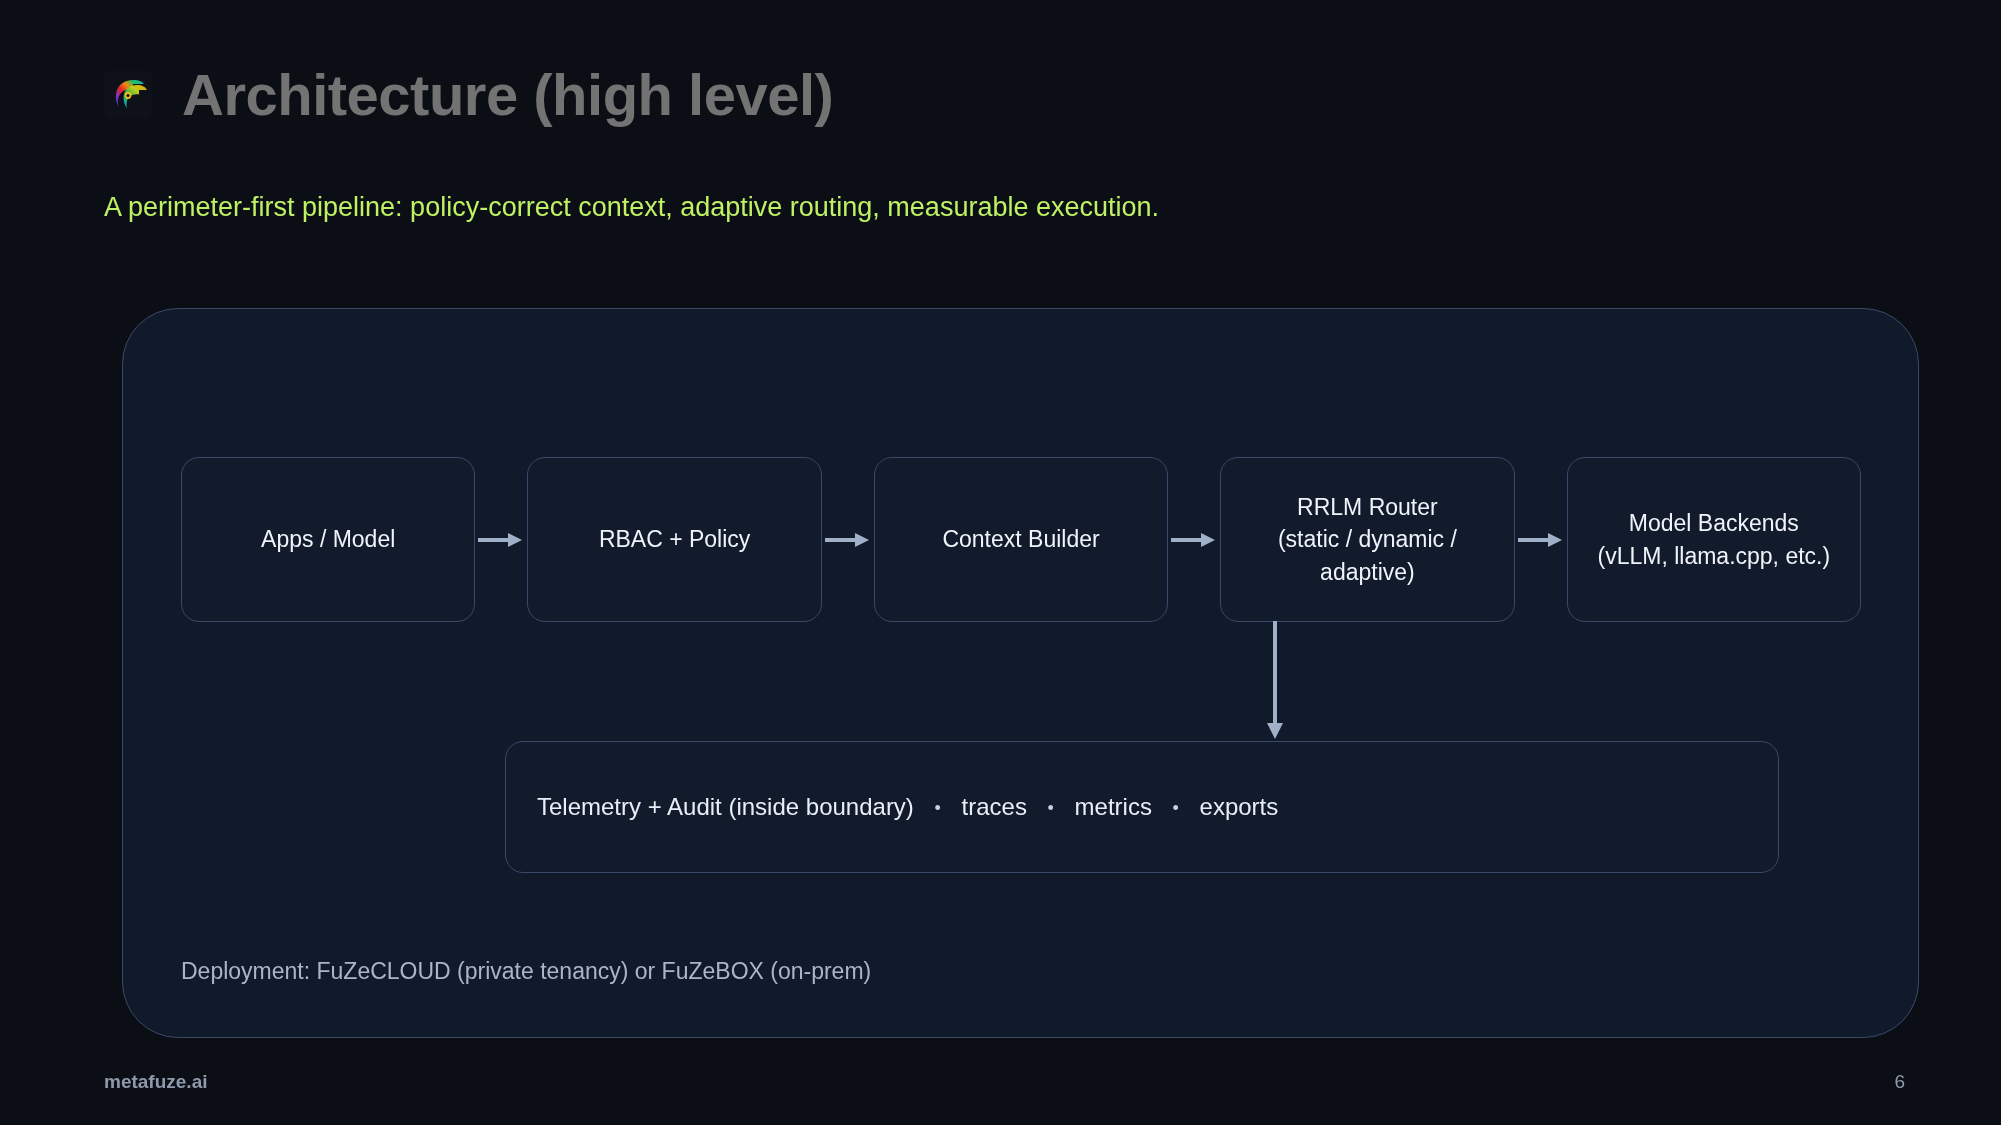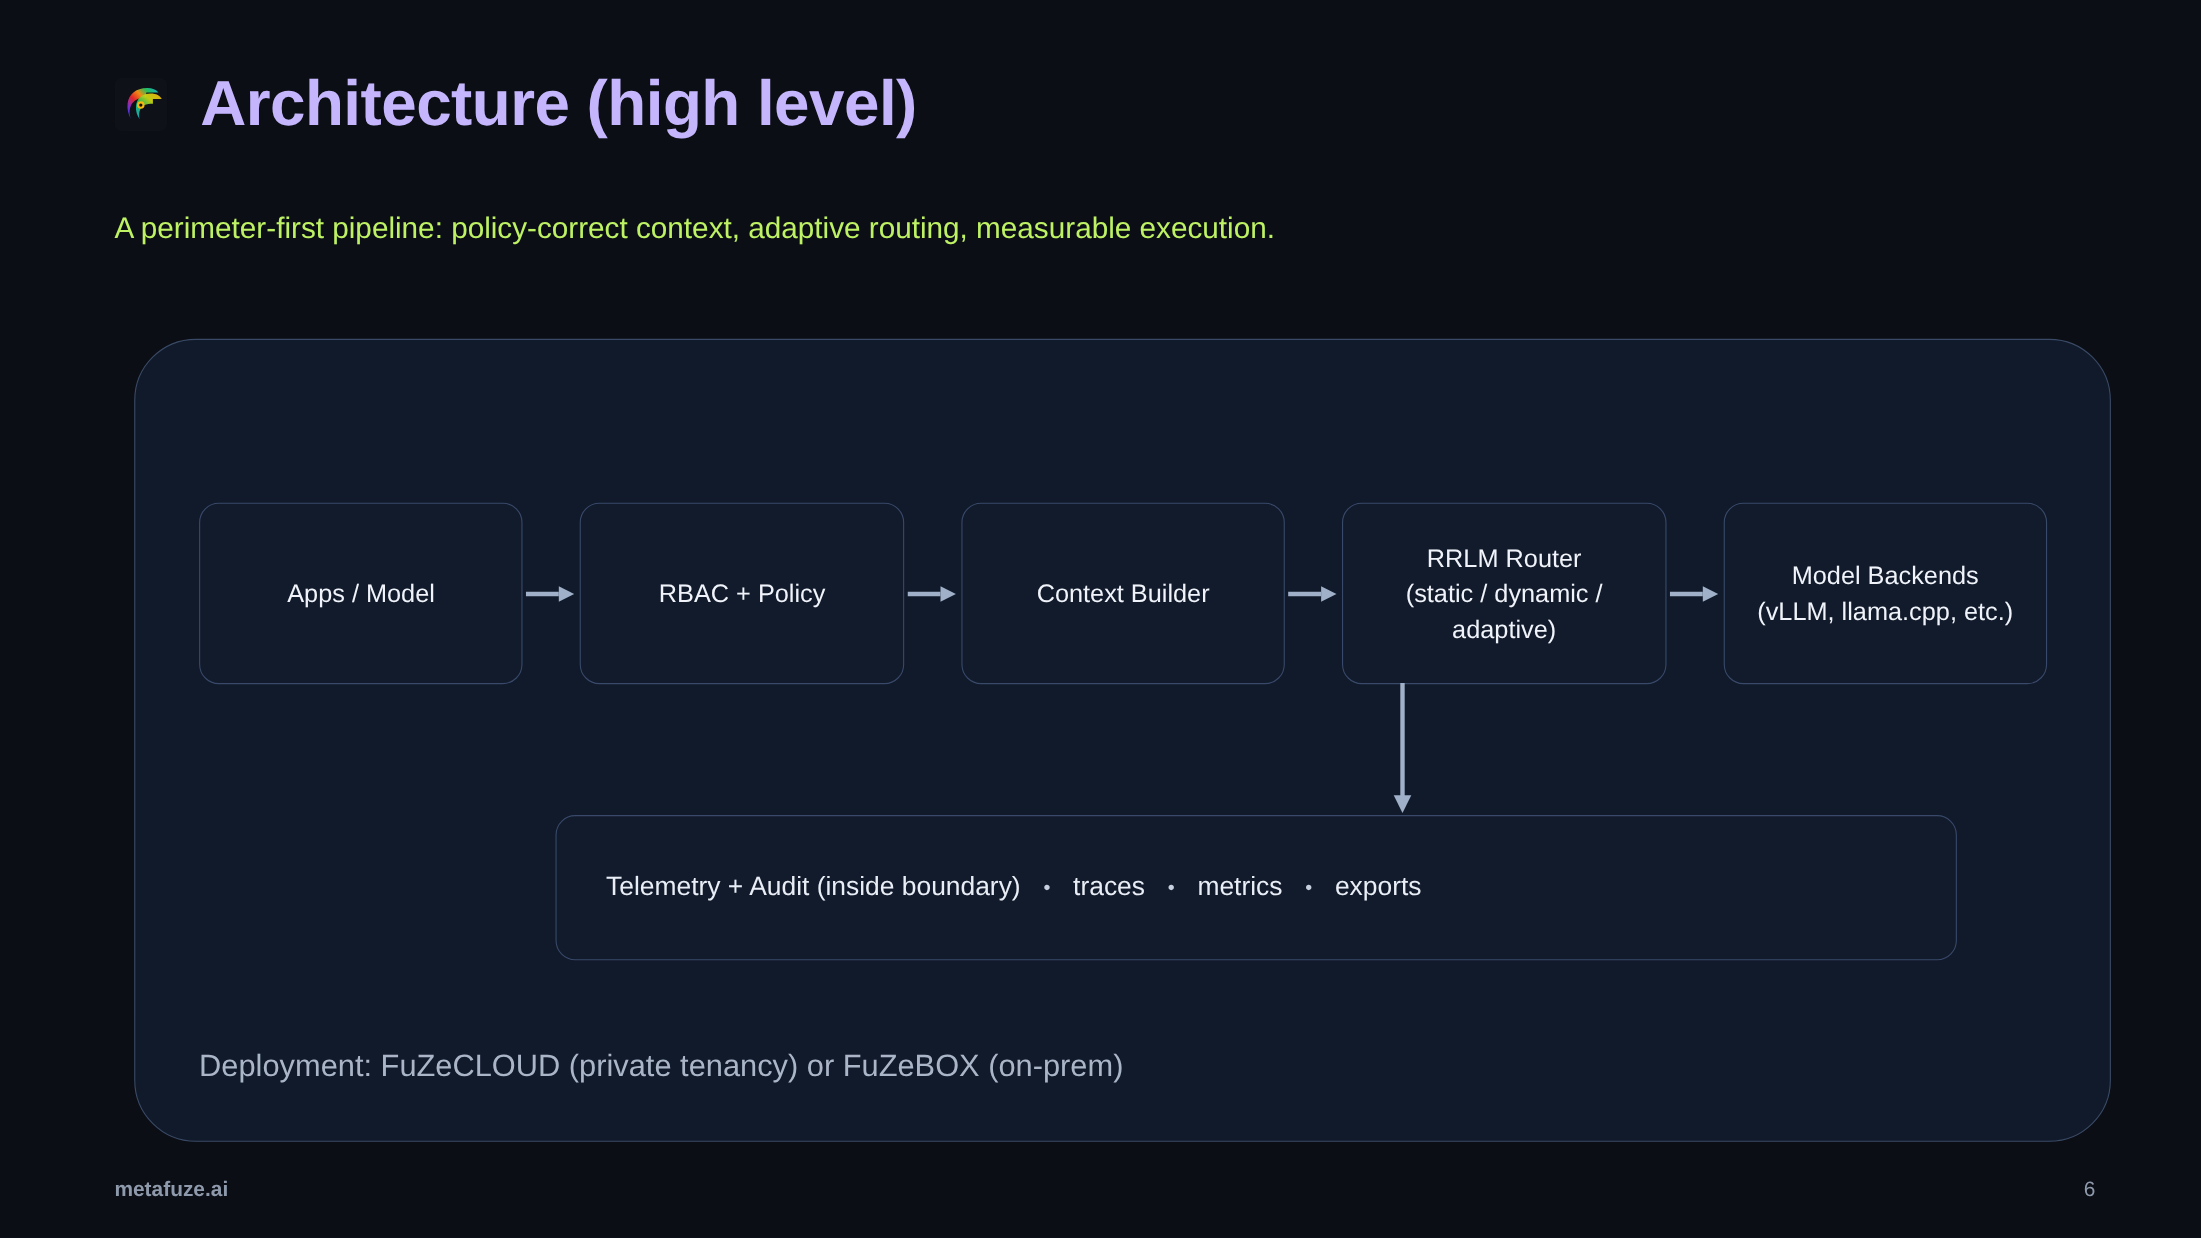--- a/index.html
+++ b/index.html
@@ -32,21 +32,21 @@
     width: 48px;
     height: 48px;
     display: block;
     flex: 0 0 auto;
   }
 
   .slide-title {
     font-size: 58px;
     font-weight: bold;
     letter-spacing: -0.5px;
-    color: #c4b5fd;
+    color: #737373;
     line-height: 1;
     white-space: nowrap;
   }
 
   .slide-subtitle {
     position: absolute;
     left: 104px;
     top: 192px;
     font-size: 27px;
     color: #bef264;
@@ -116,21 +116,21 @@
     position: absolute;
     left: 382px;
     top: 432px;
     width: 1274px;
     height: 132px;
     background: #121b2c;
     border: 1.5px solid #39496a;
     border-radius: 18px;
     display: flex;
     align-items: center;
-    padding: 0 45px;
+    padding: 0 31px;
   }
 
   .telemetry-text {
     font-size: 24px;
     color: #e9eef6;
     white-space: nowrap;
   }
 
   .sep-dot {
     display: inline-block;
@@ -138,21 +138,21 @@
     color: #c6d0df;
     font-size: 18px;
     vertical-align: middle;
   }
 
   
   .deployment-note {
     position: absolute;
     left: 58px;
     bottom: 52px;
-    font-size: 28px;
+    font-size: 23px;
     color: #aab6c8;
     white-space: nowrap;
   }
 
   
   .footer-left {
     position: absolute;
     left: 104px;
     bottom: 32px;
     font-size: 19px;

